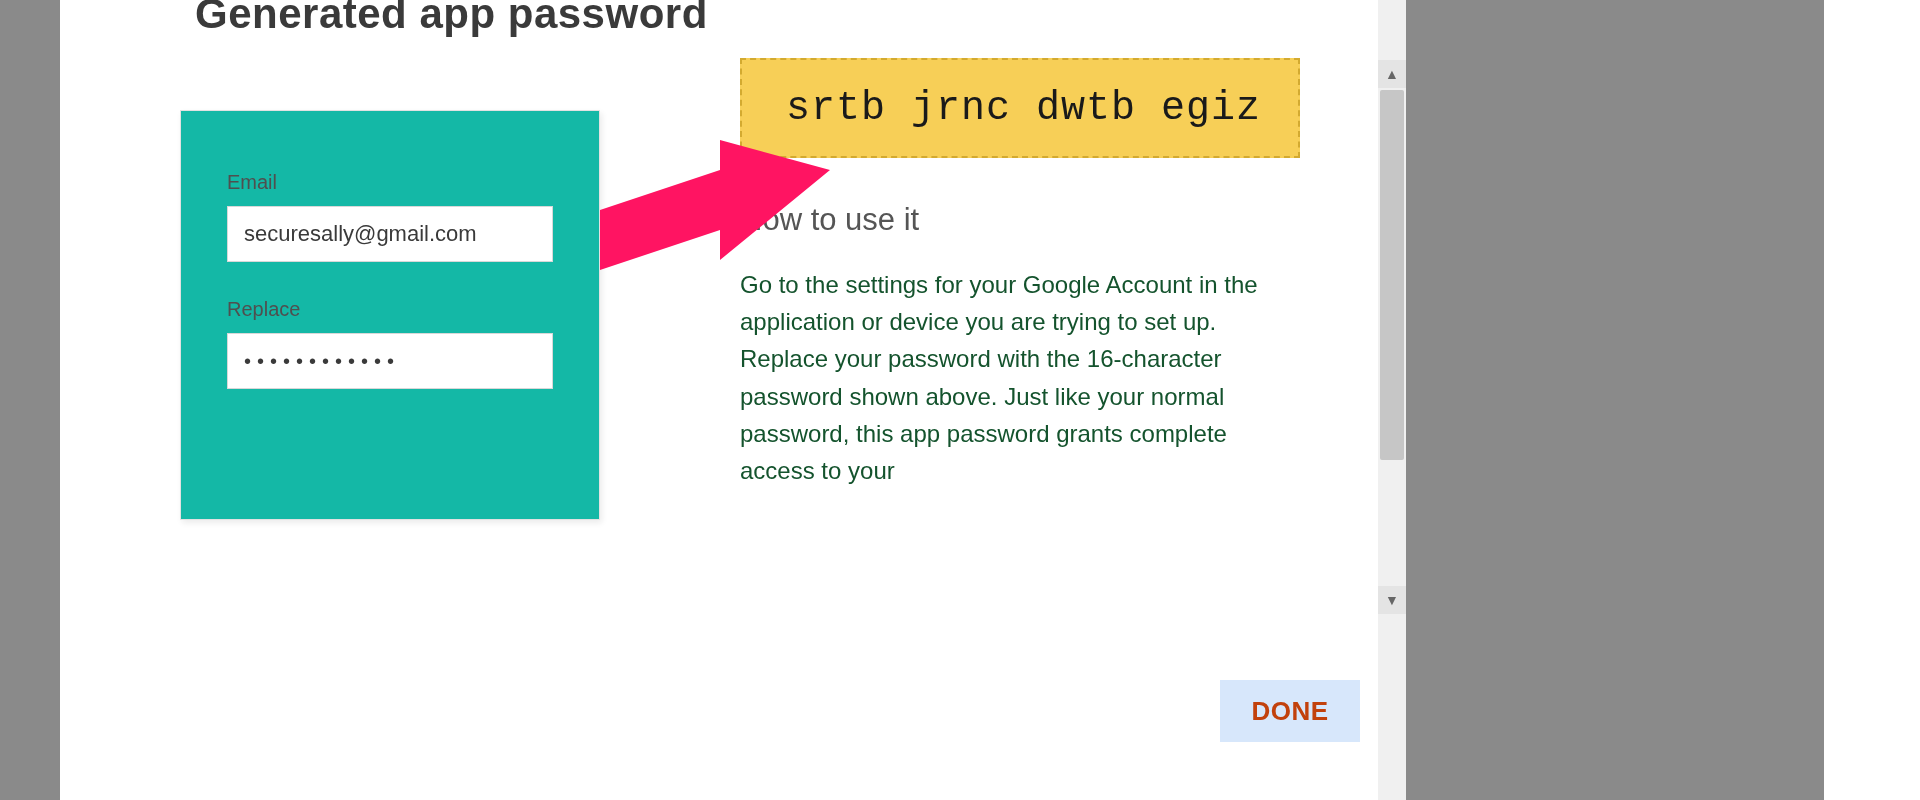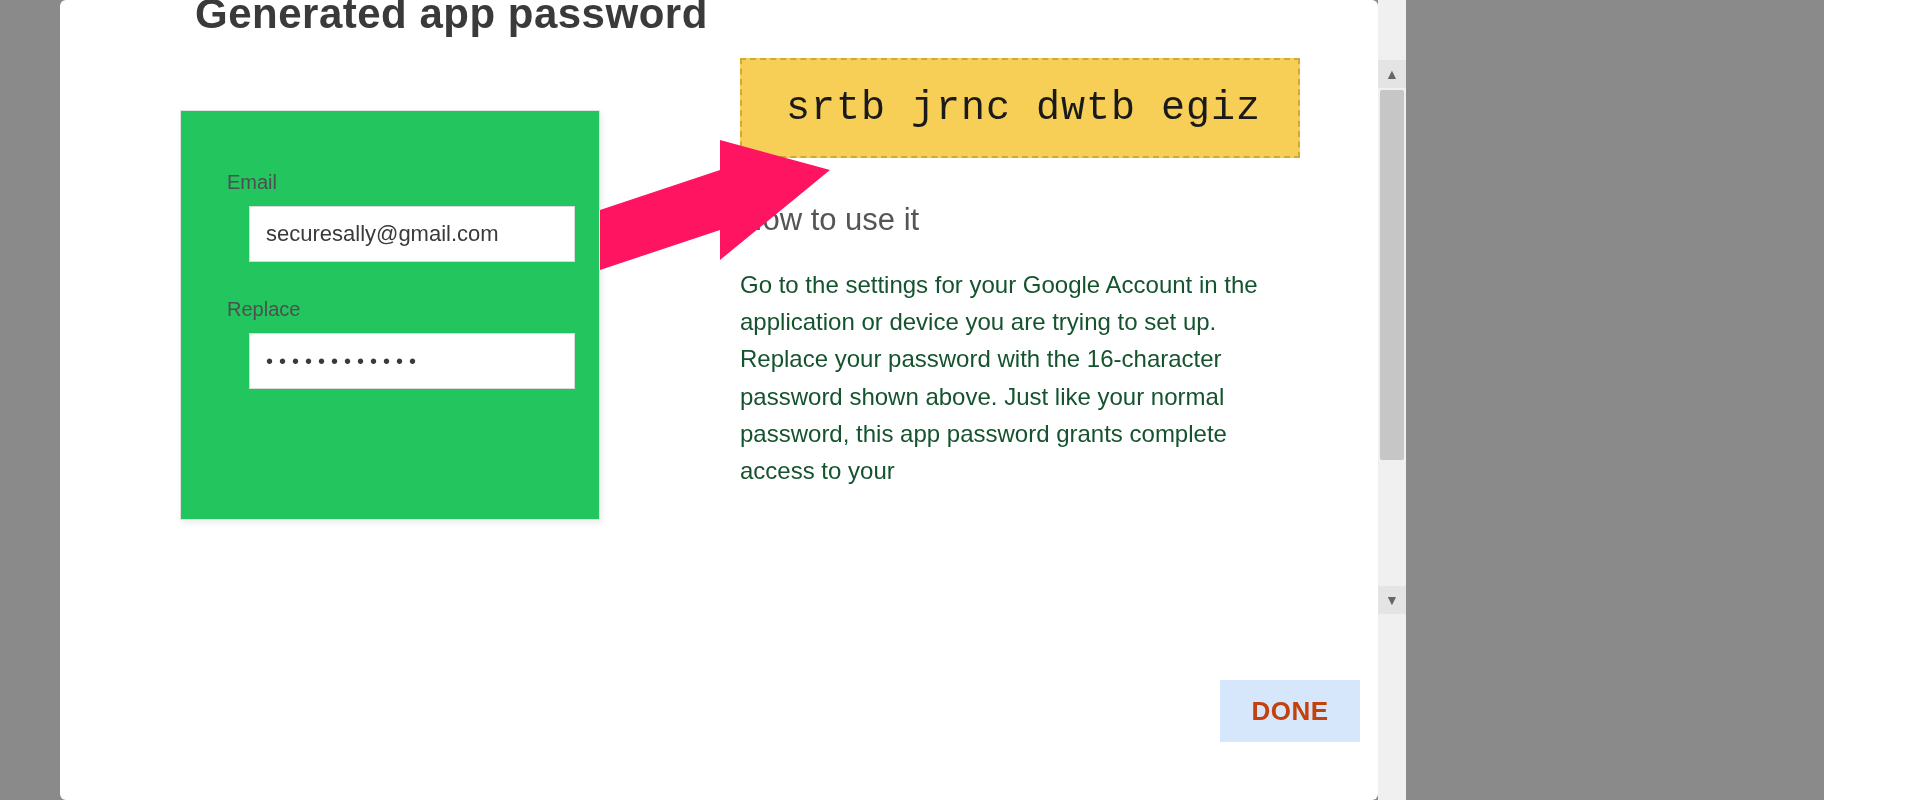--- a/index.html
+++ b/index.html
@@ -1,42 +1,42 @@
 <!DOCTYPE html>
 <html><head>
 <meta charset="utf-8">
 <style>
   * { box-sizing: border-box; margin: 0; padding: 0; }
   html, body { width: 1920px; height: 800px; overflow: hidden; font-family: Arial, Helvetica, sans-serif; }
   body { background: #8a8a8a; display: flex; }
 
   .outer-left-gutter { width: 60px; height: 100%; background: #8a8a8a; }
-  .modal-wrap { position: relative; width: 1318px; height: 100%; background: #ffffff; border-radius: 6px; }
+  .modal-wrap { position: relative; width: 1318px; height: 100%; background: #ffffff; }
   .outer-right-gutter { flex: 1; height: 100%; display: flex; }
   .scrollbar-area { width: 28px; height: 100%; background: #f0f0f0; position: relative; }
   .right-dark { flex: 1; background: #8a8a8a; }
   .far-right-white { width: 96px; height: 100%; background: #ffffff; align-self: flex-start; }
 
   .modal-title {
     position: absolute; left: 135px; top: -10px;
     font-size: 42px; font-weight: 600; color: #3a3a3a;
     letter-spacing: 0.5px;
   }
 
   .login-card {
     position: absolute; left: 120px; top: 110px;
     width: 420px; height: 410px;
-    border: 1px solid #e2e2e2; background: #22c55e;
+    border: 1px solid #e2e2e2; background: #14b8a6;
     box-shadow: 2px 3px 6px rgba(0,0,0,0.08);
     padding: 60px 46px 40px 46px;
   }
   .field-label { font-size: 20px; color: #4f4f4f; margin-bottom: 12px; display:block; }
   .text-input {
     width: 100%; height: 56px; border: 1px solid #d8d8d8;
-    padding: 0 16px; font-size: 22px; color: #3a3a3a; background:#fff;margin-left:22px;
+    padding: 0 16px; font-size: 22px; color: #3a3a3a; background:#fff;
   }
   .field-block + .field-block { margin-top: 36px; }
   .dots { letter-spacing: 6px; font-size: 20px; }
 
   .right-col { position: absolute; left: 680px; top: 58px; width: 560px; }
   .subhead { font-size: 26px; color: #555; margin-bottom: 30px; }
   .pw-box {
     width: 560px; height: 100px; background: #f7cf57;
     border: 2px dashed #d3aa30; display:flex; align-items:center;
     padding-left: 44px;

